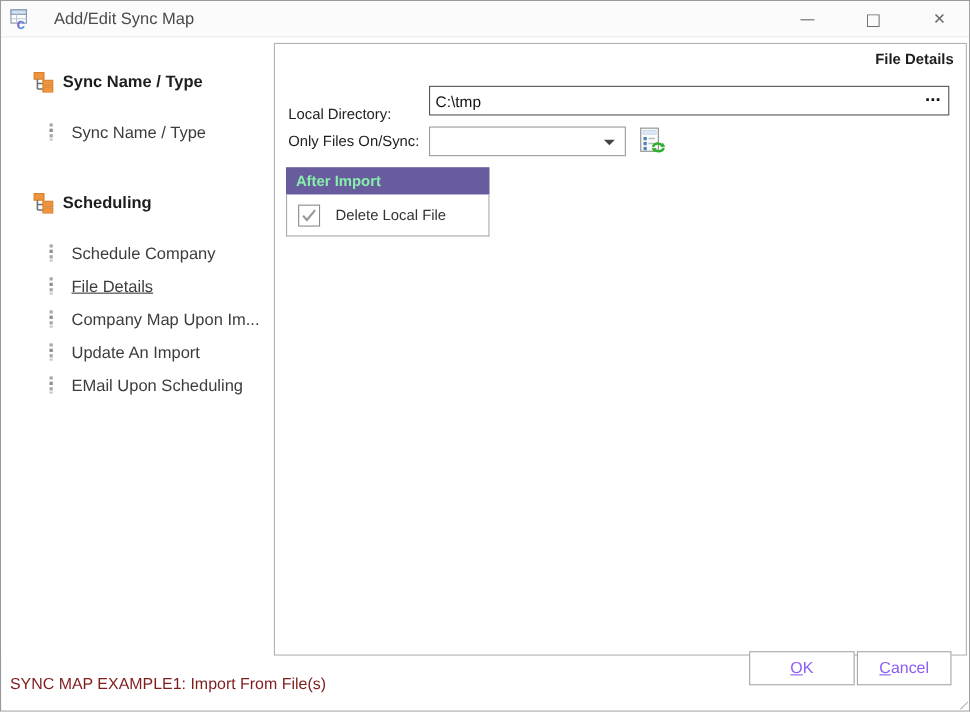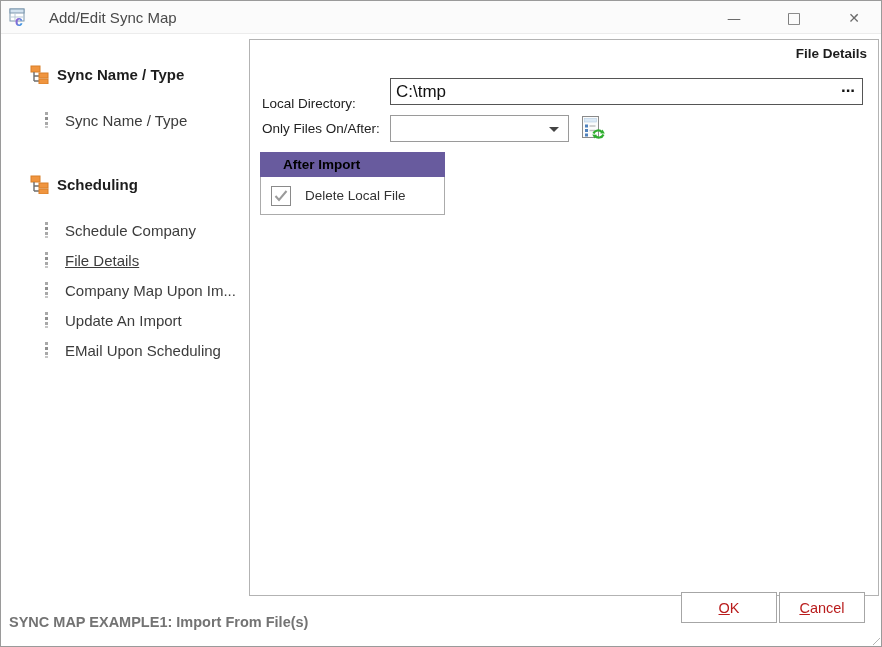--- a/index.html
+++ b/index.html
@@ -45,21 +45,21 @@
   }
   .field-label { position: absolute; font-size: 13.5px; color: #222; }
   .lbl-localdir { left: 12px; top: 56px; }
   .lbl-onlyfiles { left: 12px; top: 81px; }
 
   .dir-field {
     position: absolute; left: 140px; top: 38px; width: 473px; height: 27px;
     border: 1px solid #555; background: #fff; display: flex; align-items: center;
   }
   .dir-field input {
-    flex: 1; border: none; outline: none; font-size: 17px; color: #111;
+    flex: 1; border: none; outline: none; font-size: 14px; color: #111;
     padding-left: 5px; font-family: "Liberation Sans", sans-serif; background: transparent;
   }
   .browse-btn {
     width: 28px; height: 100%; border: none; background: transparent; cursor: pointer;
     font-size: 17px; font-weight: bold; color: #111; line-height: 10px; padding-bottom: 9px;
   }
 
   .combo {
     position: absolute; left: 140px; top: 75px; width: 179px; height: 27px;
     border: 1px solid #9a9a9a; background: #fff; cursor: pointer;
@@ -69,40 +69,40 @@
     position: absolute; right: 9px; top: 11px; width: 0; height: 0;
     border-left: 5px solid transparent; border-right: 5px solid transparent; border-top: 5px solid #444;
   }
   .refresh-btn {
     position: absolute; left: 329px; top: 75px; width: 28px; height: 27px;
     border: none; background: transparent; cursor: pointer; padding: 0;
   }
 
   .after-import { position: absolute; left: 10px; top: 112px; width: 185px; }
   .ai-header {
-    height: 25px; background: #685b9e; color: #000000; font-size: 13.5px; font-weight: bold;
-    display: flex; align-items: center; padding-left: 23px;
+    height: 25px; background: #685b9e; color: #86efac; font-size: 13.5px; font-weight: bold;
+    display: flex; align-items: center; padding-left: 9px;
   }
   .ai-body {
     height: 38px; background: #fff; border: 1px solid #ababab; border-top: none;
     display: flex; align-items: center;
   }
   .checkbox {
     width: 20px; height: 20px; margin-left: 10px; background: #fff;
     border: 1px solid #8a8a8a; display: inline-flex; align-items: center; justify-content: center; cursor: pointer;
   }
   .cb-label { margin-left: 14px; font-size: 13.5px; color: #333; }
 
   
   .status-text {
-    position: absolute; left: 8px; top: 613px; font-size: 14.5px; font-weight: bold; color: #737373;
+    position: absolute; left: 8px; top: 613px; font-size: 14.5px; font-weight: normal; color: #7f1d1d;
   }
   .btn {
     position: absolute; top: 591px; height: 31px; background: #fff; border: 1px solid #a6a6a6;
-    font-size: 14.5px; color: #b91c1c; cursor: pointer; font-family: "Liberation Sans", sans-serif;
+    font-size: 14.5px; color: #8b5cf6; cursor: pointer; font-family: "Liberation Sans", sans-serif;
   }
   .btn-ok { left: 680px; width: 96px; }
   .btn-cancel { left: 778px; width: 86px; }
   .mnemonic { text-decoration: underline; }
   .resize-grip { position: absolute; right: 1px; bottom: 1px; width: 8px; height: 8px; }
 </style>
 </head>
 <body>
 
 <div class="window">
@@ -233,21 +233,21 @@
 
   <div class="panel">
     <div class="panel-title">File Details</div>
 
     <span class="field-label lbl-localdir">Local Directory:</span>
     <div class="dir-field">
       <input type="text" value="C:\tmp" style="">
       <button class="browse-btn">...</button>
     </div>
 
-    <span class="field-label lbl-onlyfiles">Only Files On/After:</span>
+    <span class="field-label lbl-onlyfiles">Only Files On/Sync:</span>
     <div class="combo">
       <span class="combo-value"></span>
       <span class="arrow"></span>
     </div>
     <button class="refresh-btn" title="">
       <svg width="26" height="26" viewBox="0 0 26 26">
         <rect x="2.5" y="1.5" width="16" height="21" fill="#fbfbfb" stroke="#8a8a8a"></rect>
         <rect x="4.5" y="3.5" width="12" height="3.5" fill="#dce9f5" stroke="#b5cde4" stroke-width="0.6"></rect>
         <rect x="5" y="9.5" width="3" height="3" fill="#4f81bd"></rect>
           <line x1="9.5" y1="11" x2="15.5" y2="11" stroke="#bdbdbd" stroke-width="1.4"></line>

